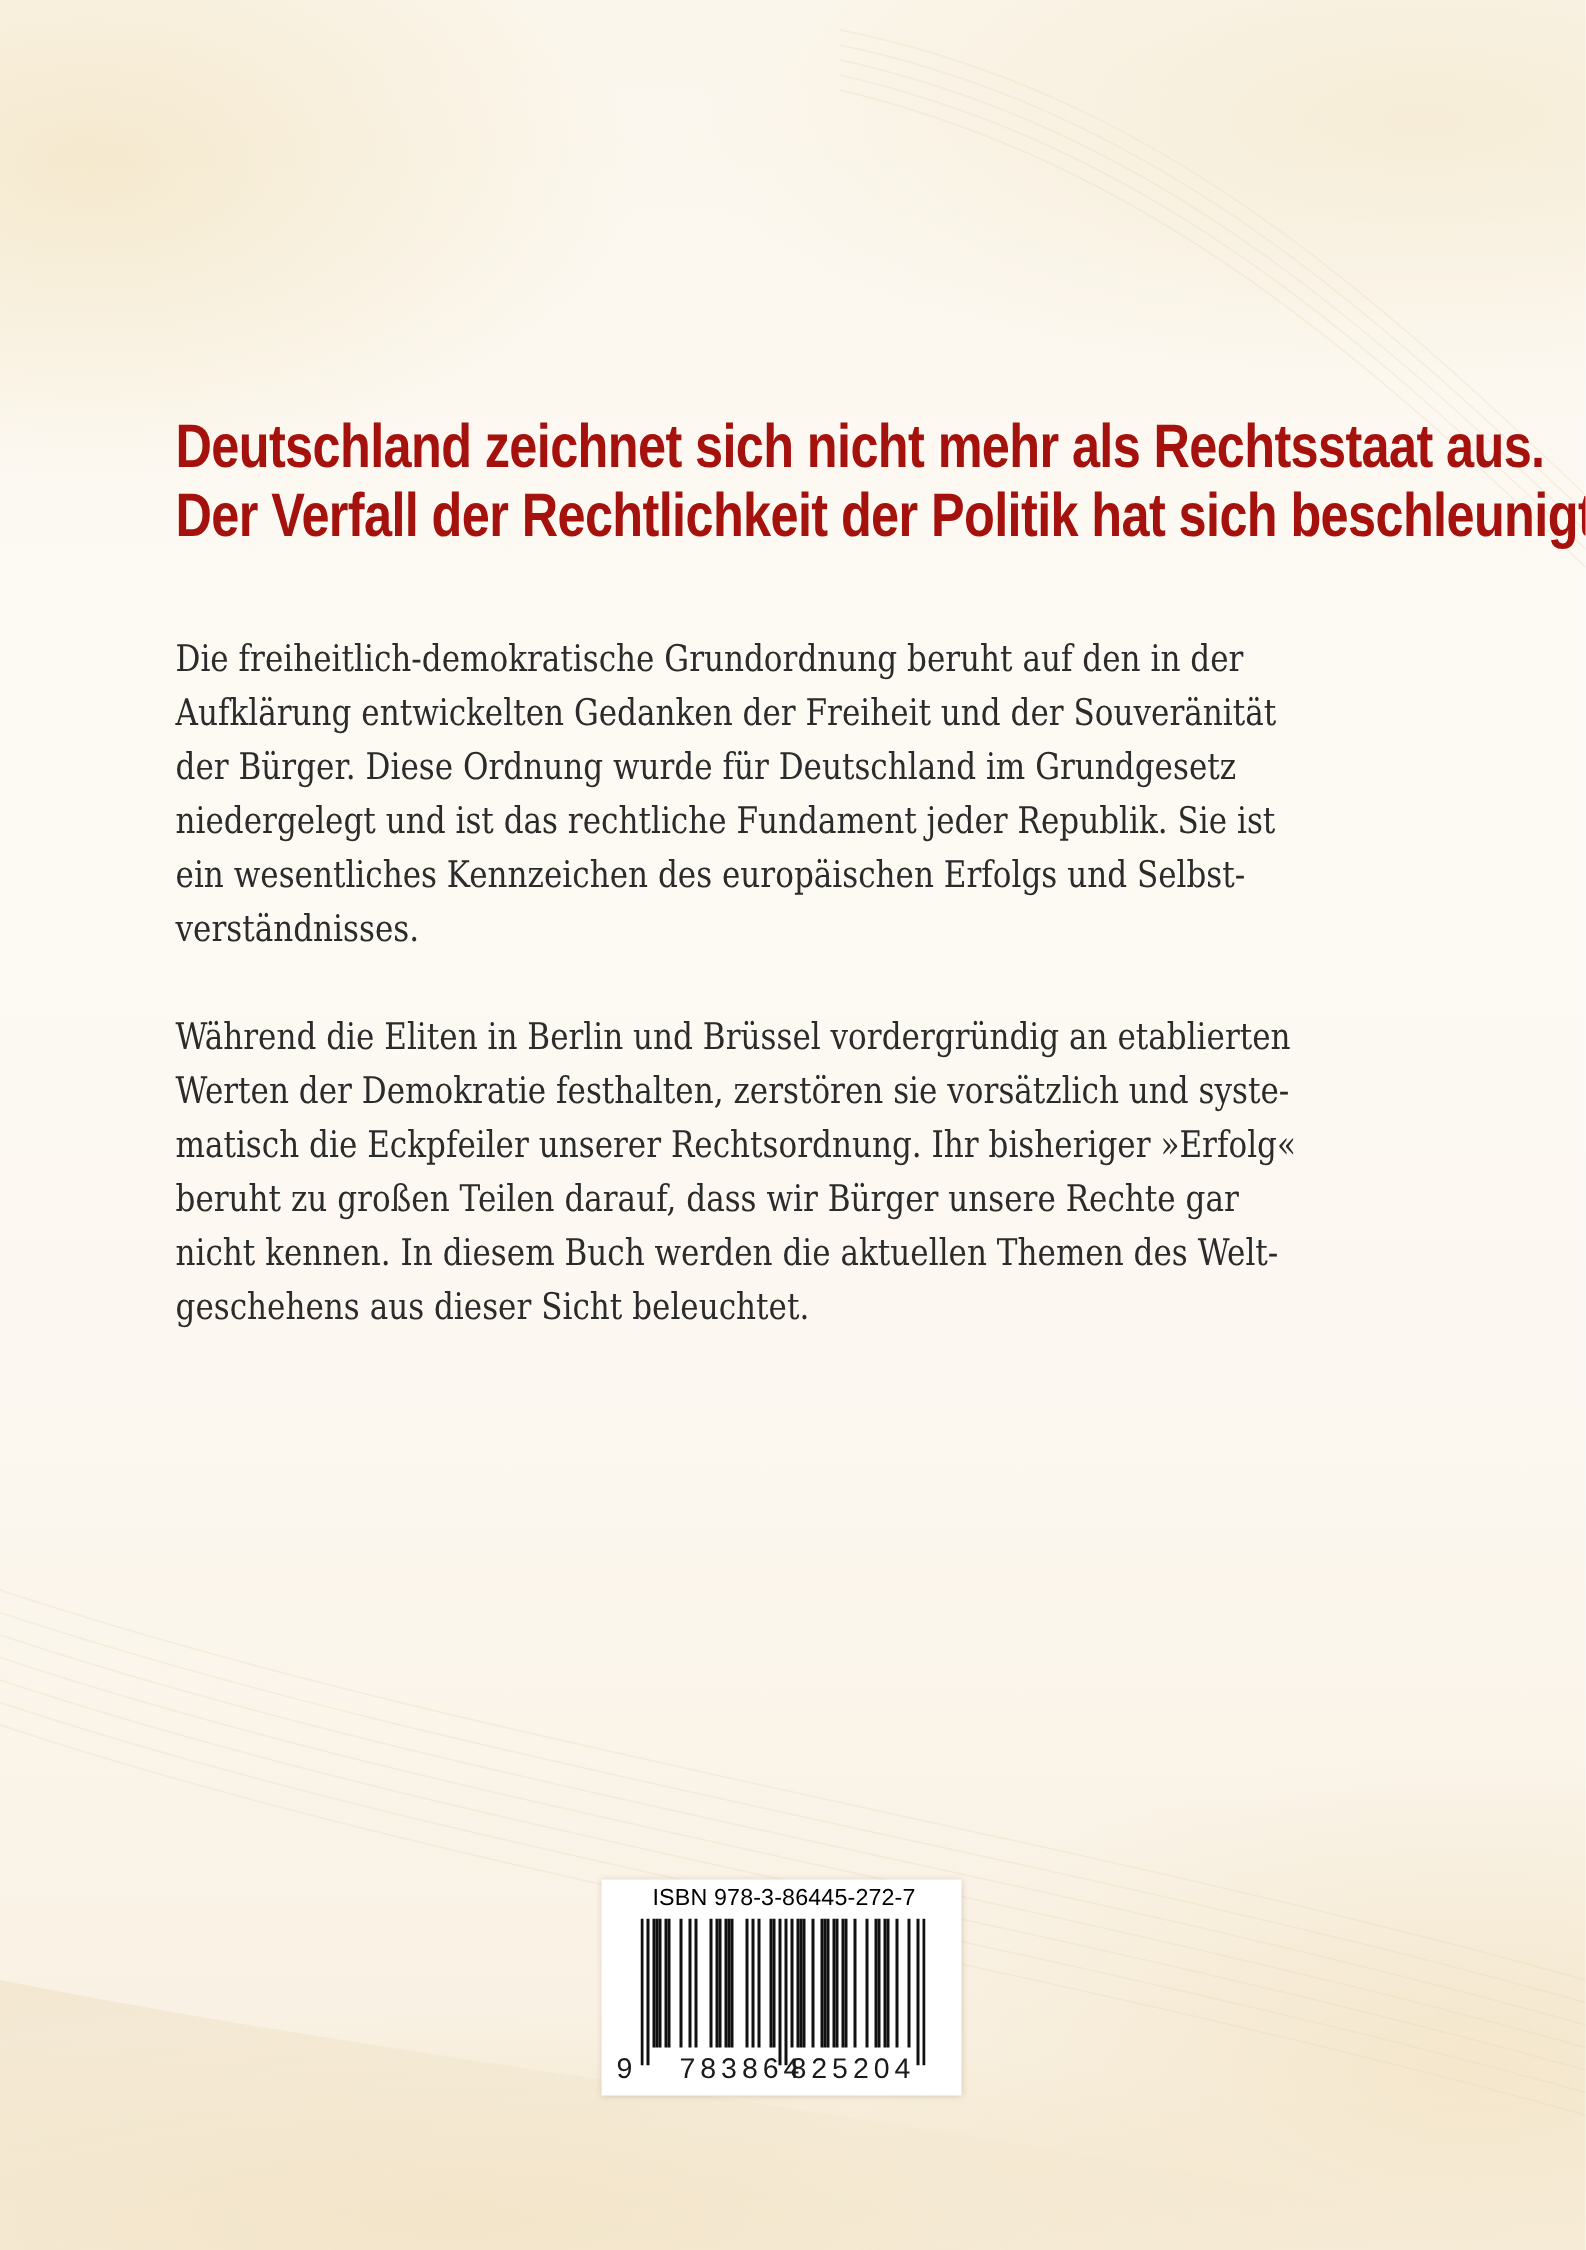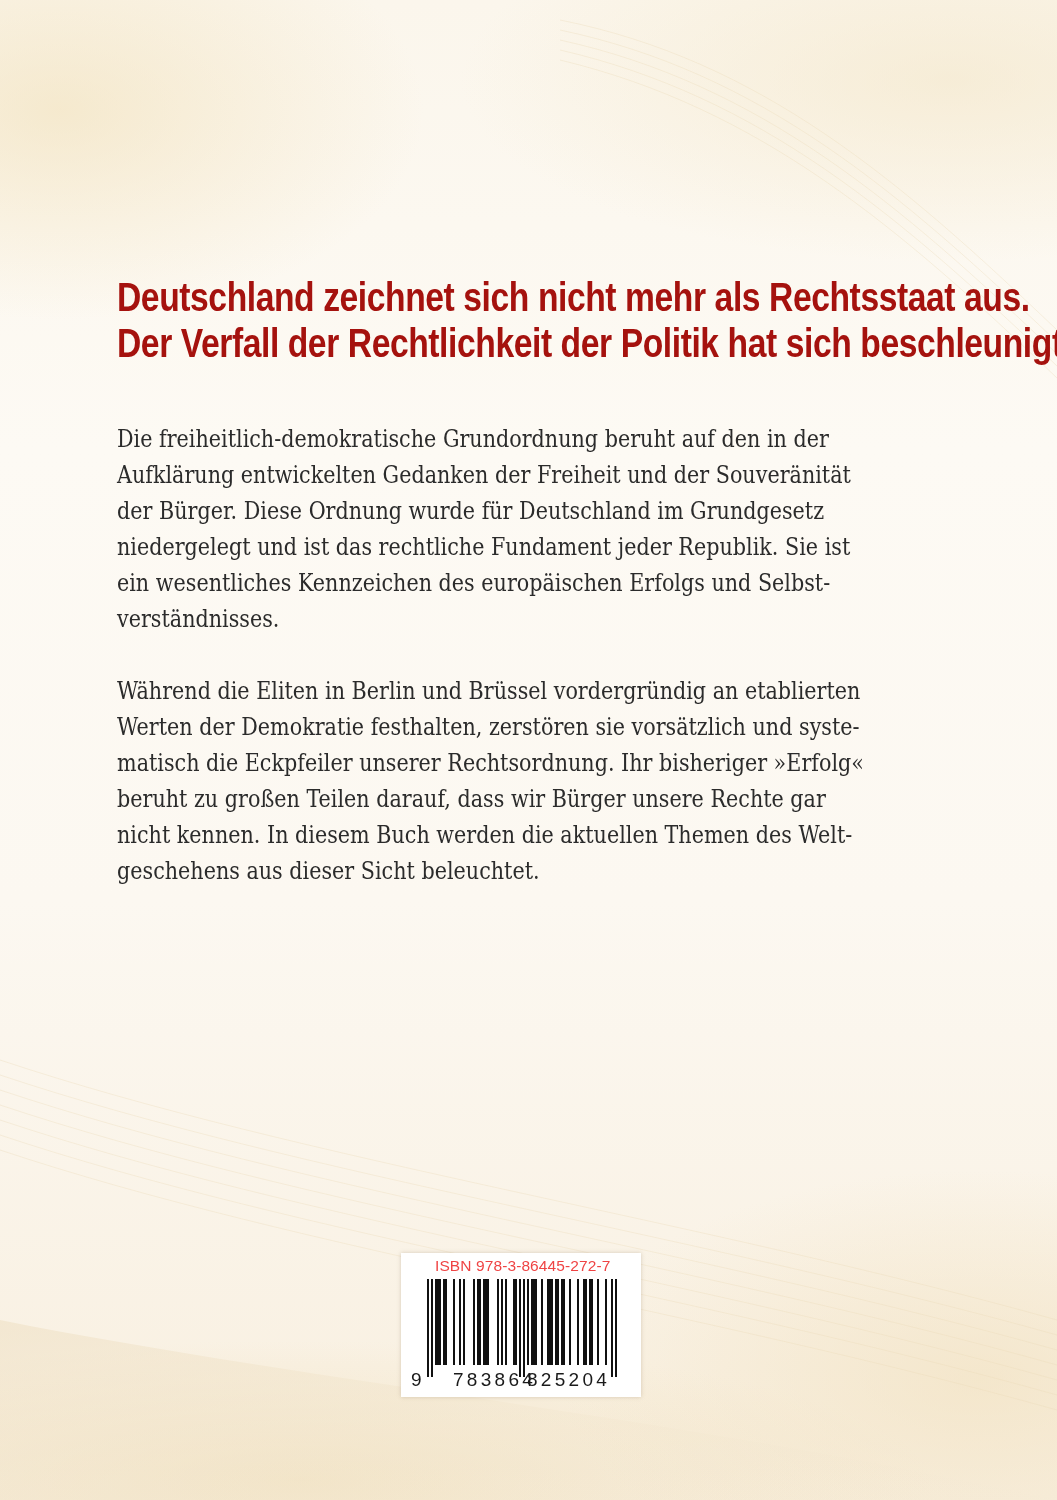--- a/index.html
+++ b/index.html
@@ -41,21 +41,21 @@
   .para { margin: 0 0 36px 0; }
   .para .ln { display: block; white-space: nowrap; }
   .barcode-box {
     position: absolute; left: 401px; top: 1253px; width: 240px; height: 144px;
     background: #ffffff;
     box-shadow: 0 0 4px rgba(150,130,100,0.35);
   }
   .isbn-text {
     position: absolute; left: 34px; top: 4px;
     font-family: "Liberation Sans", sans-serif;
-    font-size: 15.5px; color: #ef4444; letter-spacing: 0.1px;
+    font-size: 15.5px; color: #000000; letter-spacing: 0.1px;
     white-space: nowrap;
   }
   .bars { position: absolute; left: 26px; top: 26px; }
   .ean-digits { position: absolute; top: 116px; font-family: "Liberation Sans", sans-serif; font-size: 19px; color: #1a1a1a; }
   .ean-first { left: 10px; }
   .ean-left { left: 52px; letter-spacing: 3.3px; }
   .ean-right { left: 126px; letter-spacing: 3.3px; }
 </style>
 </head>
 <body>

